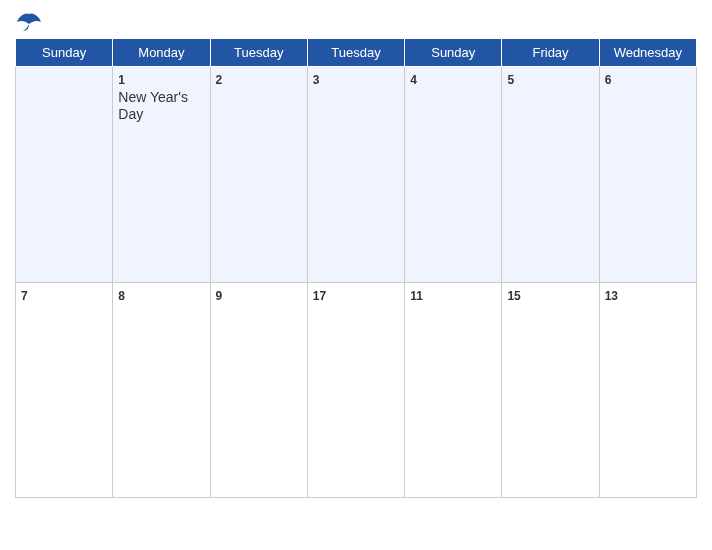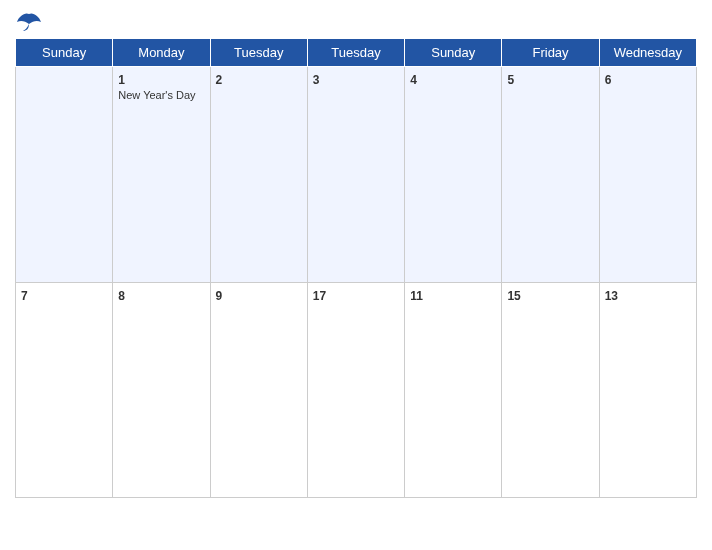--- a/index.html
+++ b/index.html
@@ -80,21 +80,21 @@
       padding: 3px 5px;
       width: calc(100% / 7);
       height: 78px;
     }
     .day-number {
       font-size: 12px;
       color: #333;
       font-weight: bold;
     }
     .holiday-label {
-      font-size: 11px;
+      font-size: 14px;
       color: #333;
       margin-top: 1px;
       line-height: 1.2;
     }
     .empty-cell {
       background: #fff;
     }
     tbody tr:nth-child(odd) td {
       background-color: #f0f4ff;
     }

